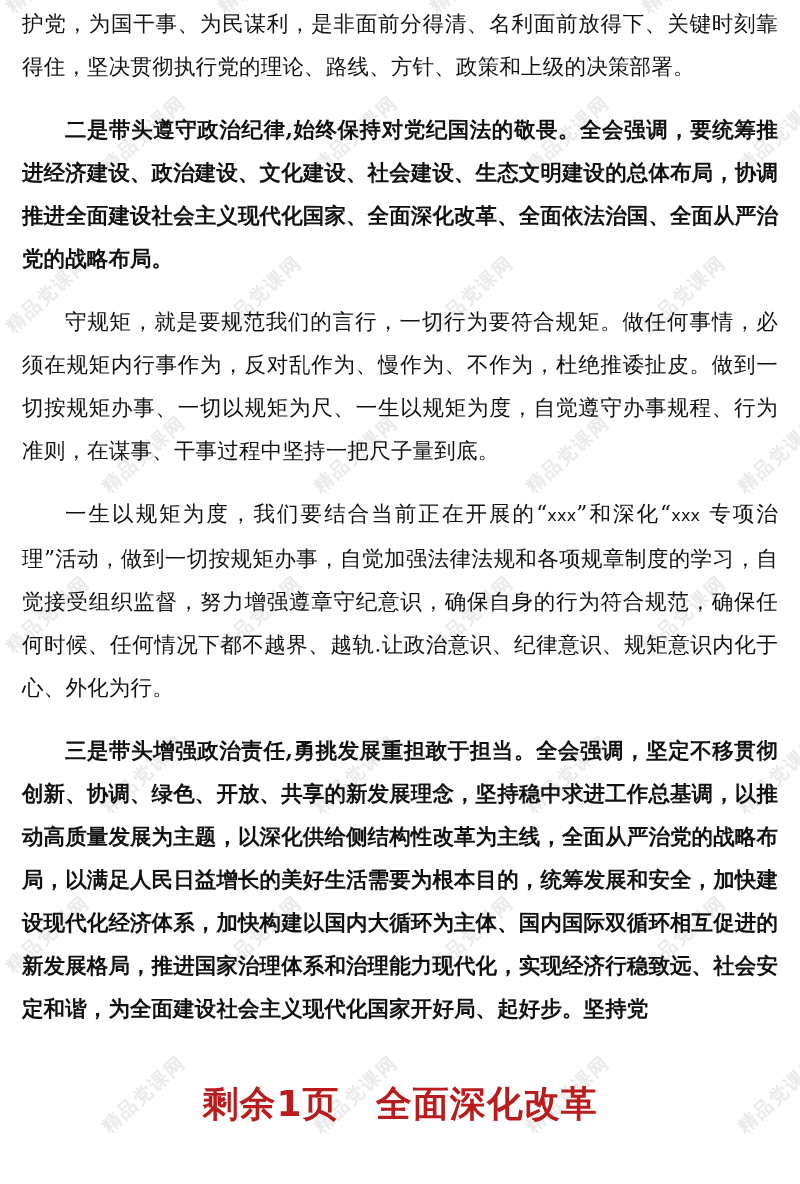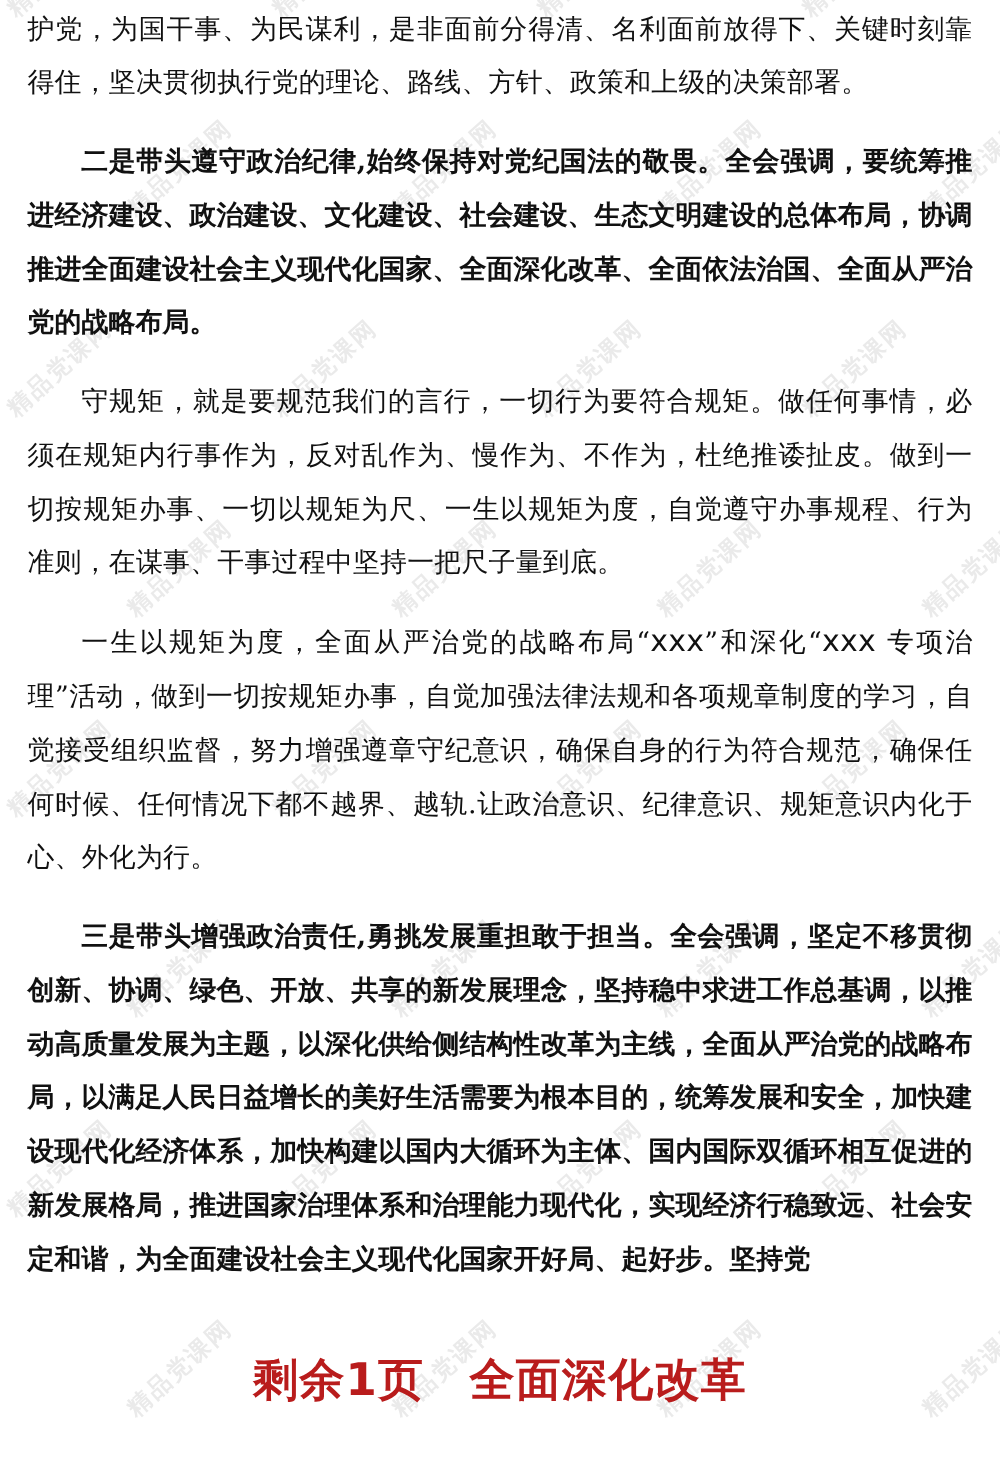--- a/index.html
+++ b/index.html
@@ -69,21 +69,21 @@
     letter-spacing: 0.1px;
   }
   .doc-paragraph + .doc-paragraph {
     margin-top: 20px;
   }
   .lead-bold {
     font-weight: 400;
   }
   .latin {
     font-family: "DejaVu Sans", "Liberation Sans", sans-serif;
-    font-size: 24px;
+    font-size: 16px;
   }
 
   
   #footer-banner {
     position: absolute;
     left: 0;
     top: 1080px;
     width: 800px;
     text-align: center;
     z-index: 3;
@@ -141,21 +141,21 @@
 
 <div id="document-page">
   <div id="document-body">
 
     <p class="doc-paragraph">护党，为国干事、为民谋利，是非面前分得清、名利面前放得下、关键时刻靠得住，坚决贯彻执行党的理论、路线、方针、政策和上级的决策部署。</p>
 
     <p class="doc-paragraph bold indent">二是带头遵守政治纪律,始终保持对党纪国法的敬畏。全会强调，要统筹推进经济建设、政治建设、文化建设、社会建设、生态文明建设的总体布局，协调推进全面建设社会主义现代化国家、全面深化改革、全面依法治国、全面从严治党的战略布局。</p>
 
     <p class="doc-paragraph indent"><span class="lead-bold">守规矩</span><span>，就是要规范我们的言行，一切行为要符合规矩。做任何事情，必须在规矩内行事作为，反对乱作为、慢作为、不作为，杜绝推诿扯皮。做到一切按规矩办事、一切以规矩为尺、一生以规矩为度，自觉遵守办事规程、行为准则，在谋事、干事过程中坚持一把尺子量到底。</span></p>
 
-    <p class="doc-paragraph indent"><span class="lead-bold">一生以规矩为度</span><span><span>，全面从严治党的战略布局“</span><span class="latin">xxx</span><span>”和深化“</span><span class="latin">xxx</span><span> 专项治理”活动，做到一切按规矩办事，自觉加强法律法规和各项规章制度的学习，自觉接受组织监督，努力增强遵章守纪意识，确保自身的行为符合规范，确保任何时候、任何情况下都不越界、越轨.让政治意识、纪律意识、规矩意识内化于心、外化为行。</span></span></p>
+    <p class="doc-paragraph indent"><span class="lead-bold">一生以规矩为度</span><span><span>，我们要结合当前正在开展的“</span><span class="latin">xxx</span><span>”和深化“</span><span class="latin">xxx</span><span> 专项治理”活动，做到一切按规矩办事，自觉加强法律法规和各项规章制度的学习，自觉接受组织监督，努力增强遵章守纪意识，确保自身的行为符合规范，确保任何时候、任何情况下都不越界、越轨.让政治意识、纪律意识、规矩意识内化于心、外化为行。</span></span></p>
 
     <p class="doc-paragraph bold indent">三是带头增强政治责任,勇挑发展重担敢于担当。全会强调，坚定不移贯彻创新、协调、绿色、开放、共享的新发展理念，坚持稳中求进工作总基调，以推动高质量发展为主题，以深化供给侧结构性改革为主线，全面从严治党的战略布局，以满足人民日益增长的美好生活需要为根本目的，统筹发展和安全，加快建设现代化经济体系，加快构建以国内大循环为主体、国内国际双循环相互促进的新发展格局，推进国家治理体系和治理能力现代化，实现经济行稳致远、社会安定和谐，为全面建设社会主义现代化国家开好局、起好步。坚持党</p>
 
   </div>
 </div>
 
 <div id="footer-banner">
   <span class="banner-text">剩余1页</span>
   <span class="banner-gap"></span>
   <span class="banner-text">全面深化改革</span>

